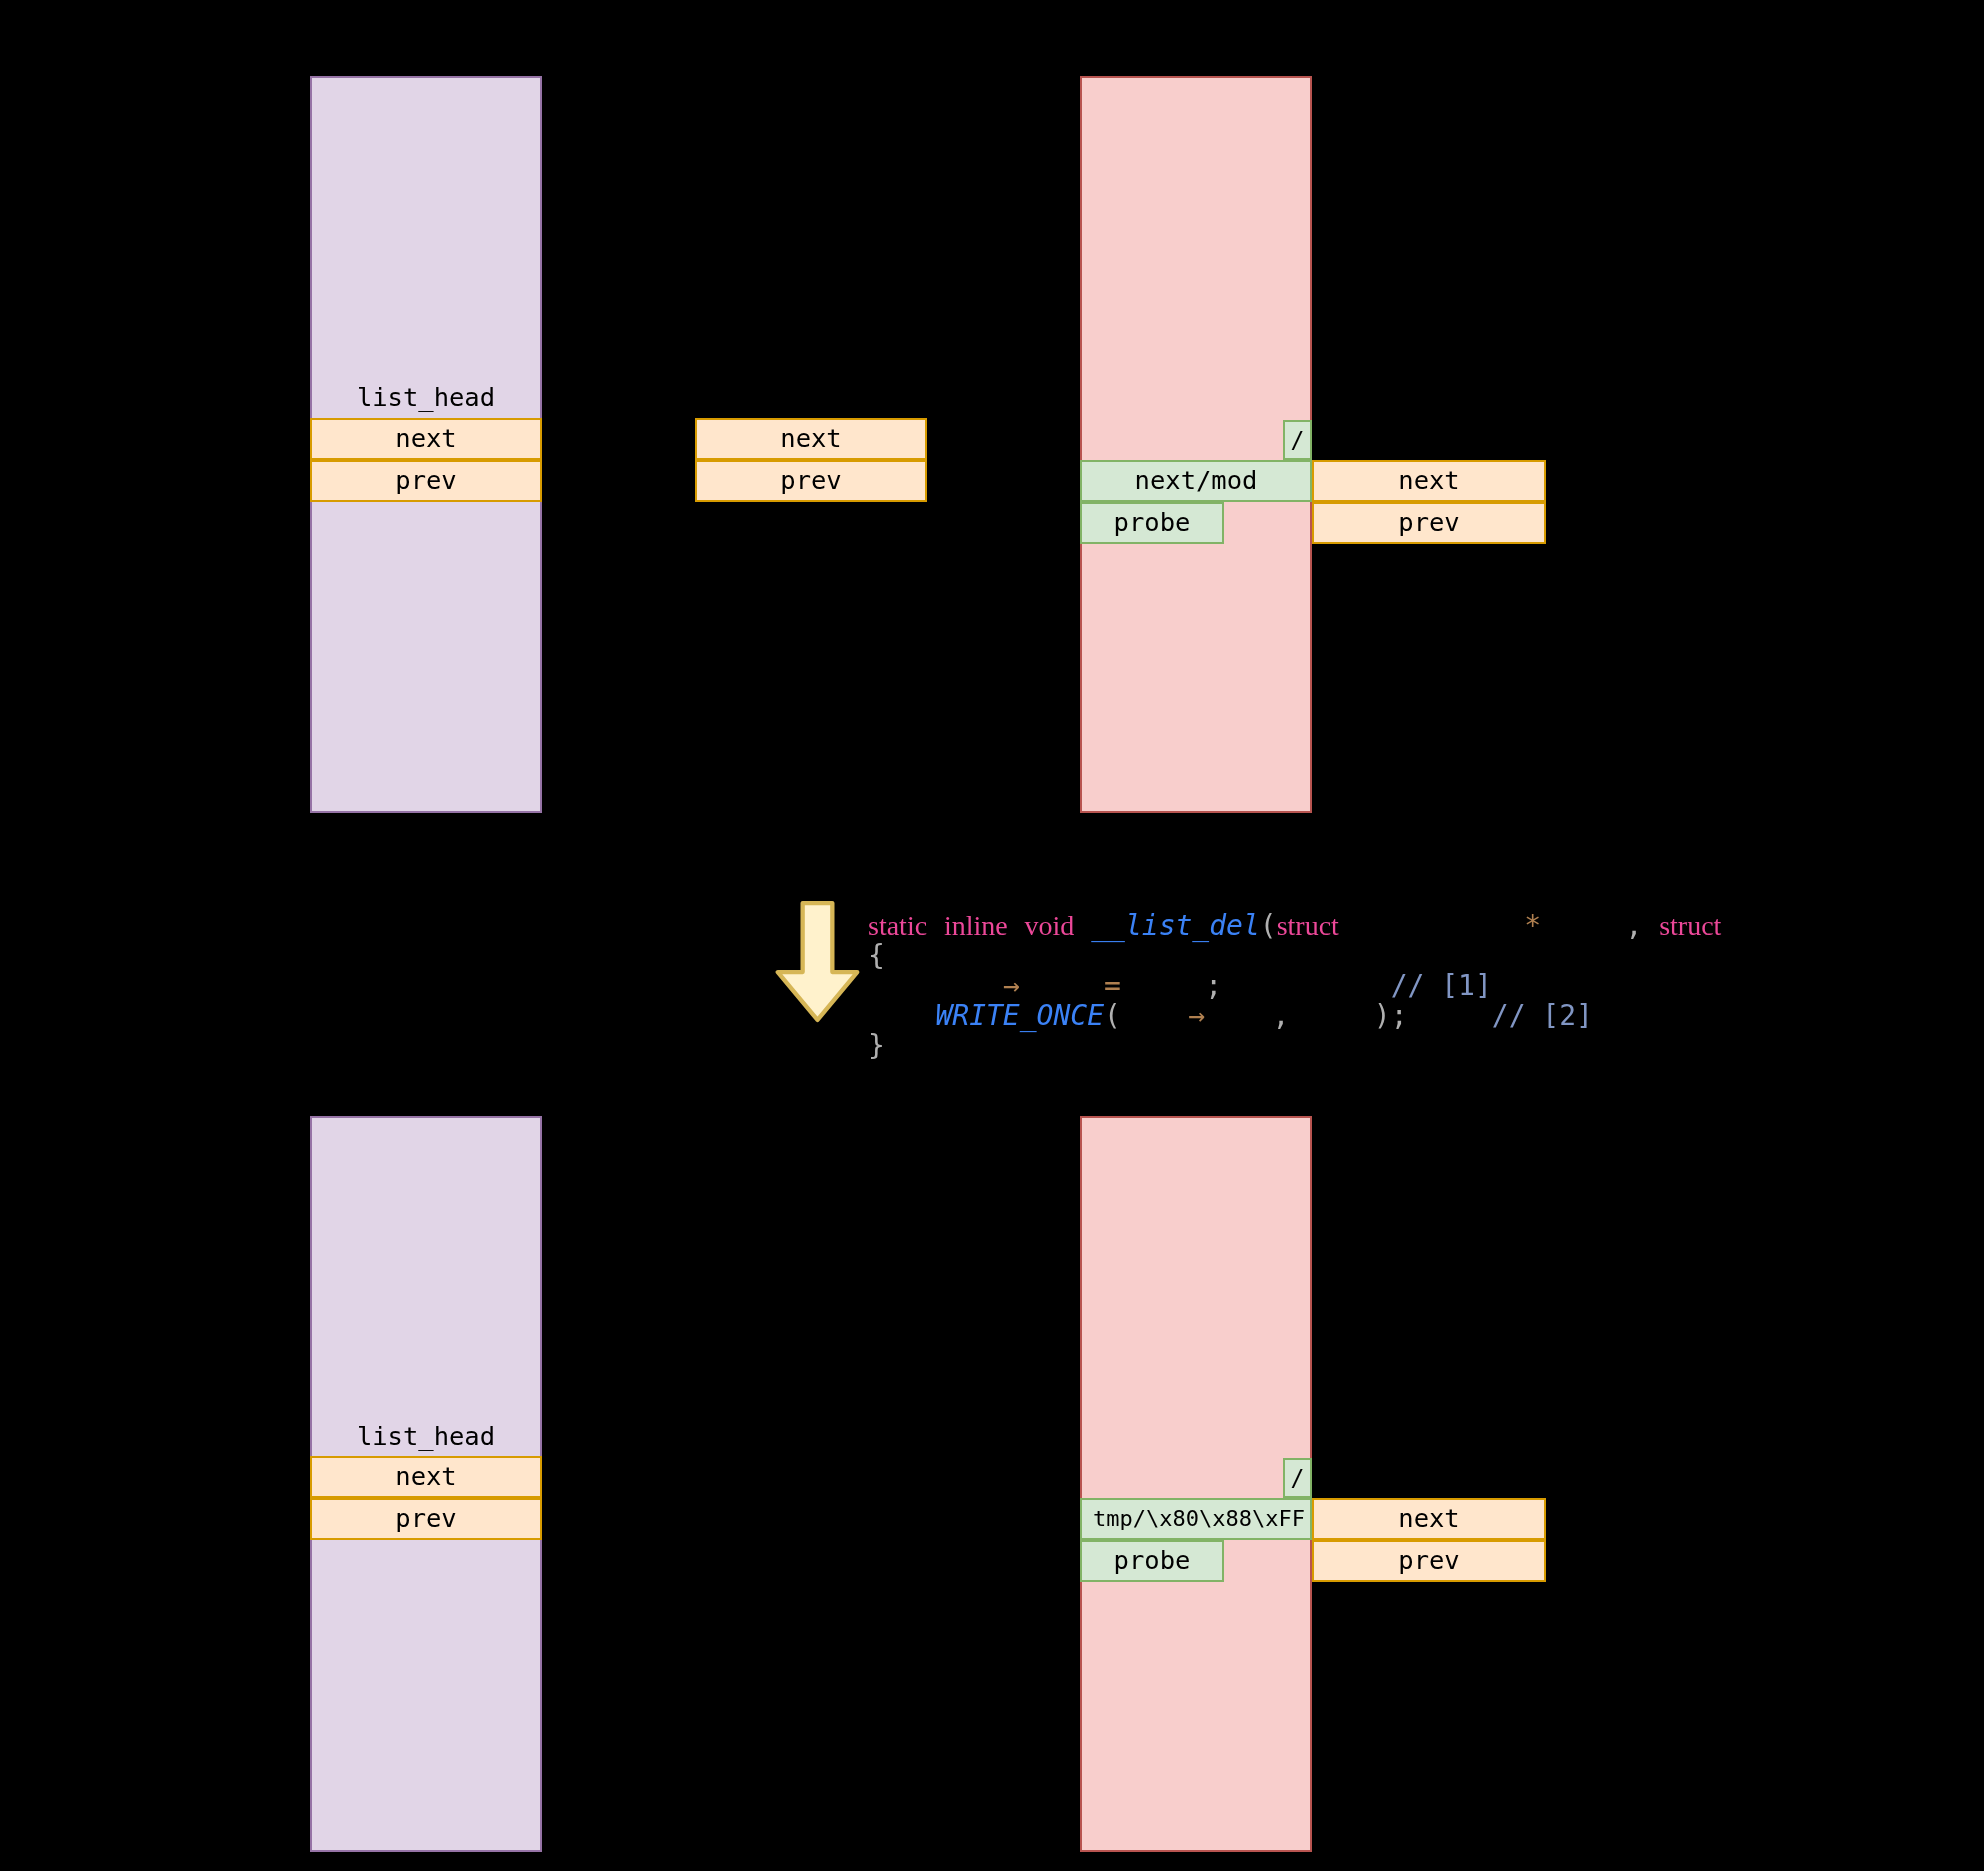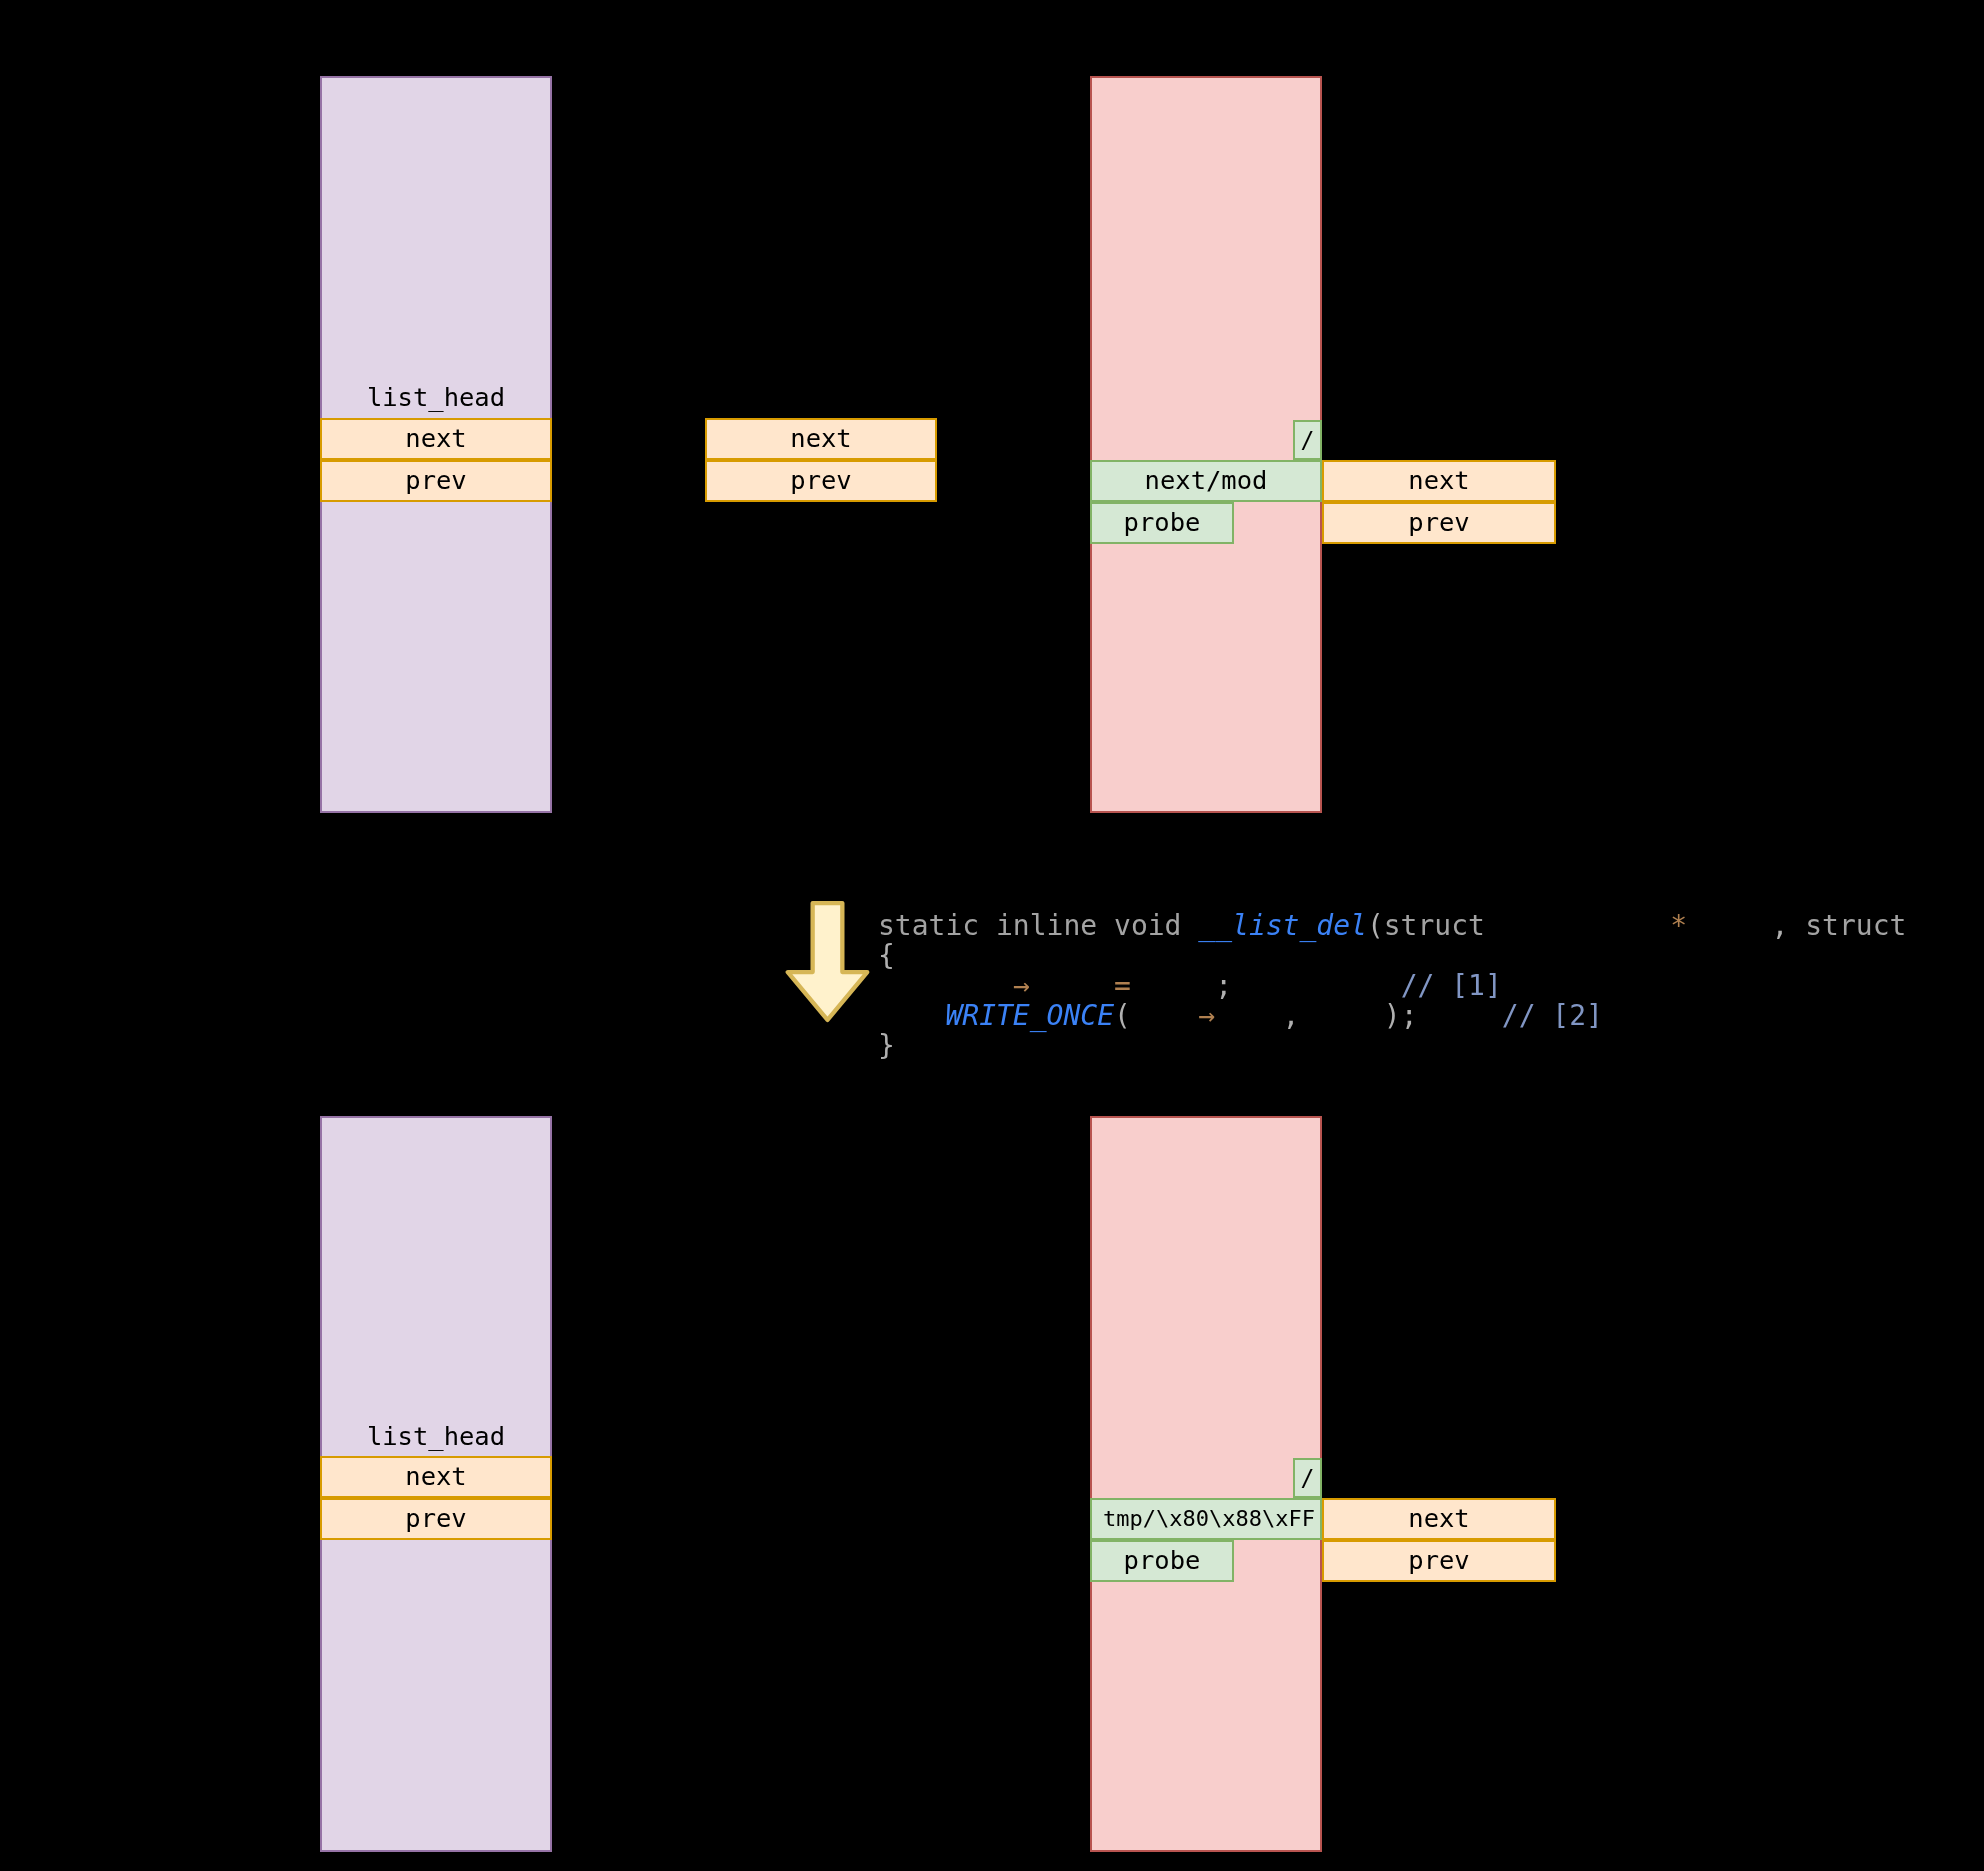--- a/index.html
+++ b/index.html
@@ -10,21 +10,21 @@
   body {
     width: 1985px;
     height: 1871px;
     position: relative;
     overflow: hidden;
     font-family: "DejaVu Sans Mono", "Liberation Mono", monospace;
   }
 
   .stage {
     position: absolute;
-    left: 12px; top: 0;
+    left: 2px; top: 0;
     width: 1841px;
     height: 1871px;
   }
 
   
   .box {
     position: absolute;
     box-sizing: border-box;
     display: flex;
     align-items: center;
@@ -80,21 +80,21 @@
 
   
   .code {
     position: absolute;
     font-family: "DejaVu Sans Mono", "Liberation Mono", monospace;
     font-size: 28px;
     line-height: 30px;
     white-space: pre;
     color: #000000;
   }
-  .k-kw     { color: #a3a3a3; }   
+  .k-kw     { color: #ec4899; font-family: Liberation Serif, serif; }   
   .k-fn     { color: #3b82f6; font-style: italic; }   
   .k-punct  { color: #b0b0b0; }   
   .k-op     { color: #b08050; }   
   .k-id     { color: #000000; }   
   .k-cmt    { color: #8196c4; }   
 </style>
 </head>
 <body>
 
 <div class="stage">

